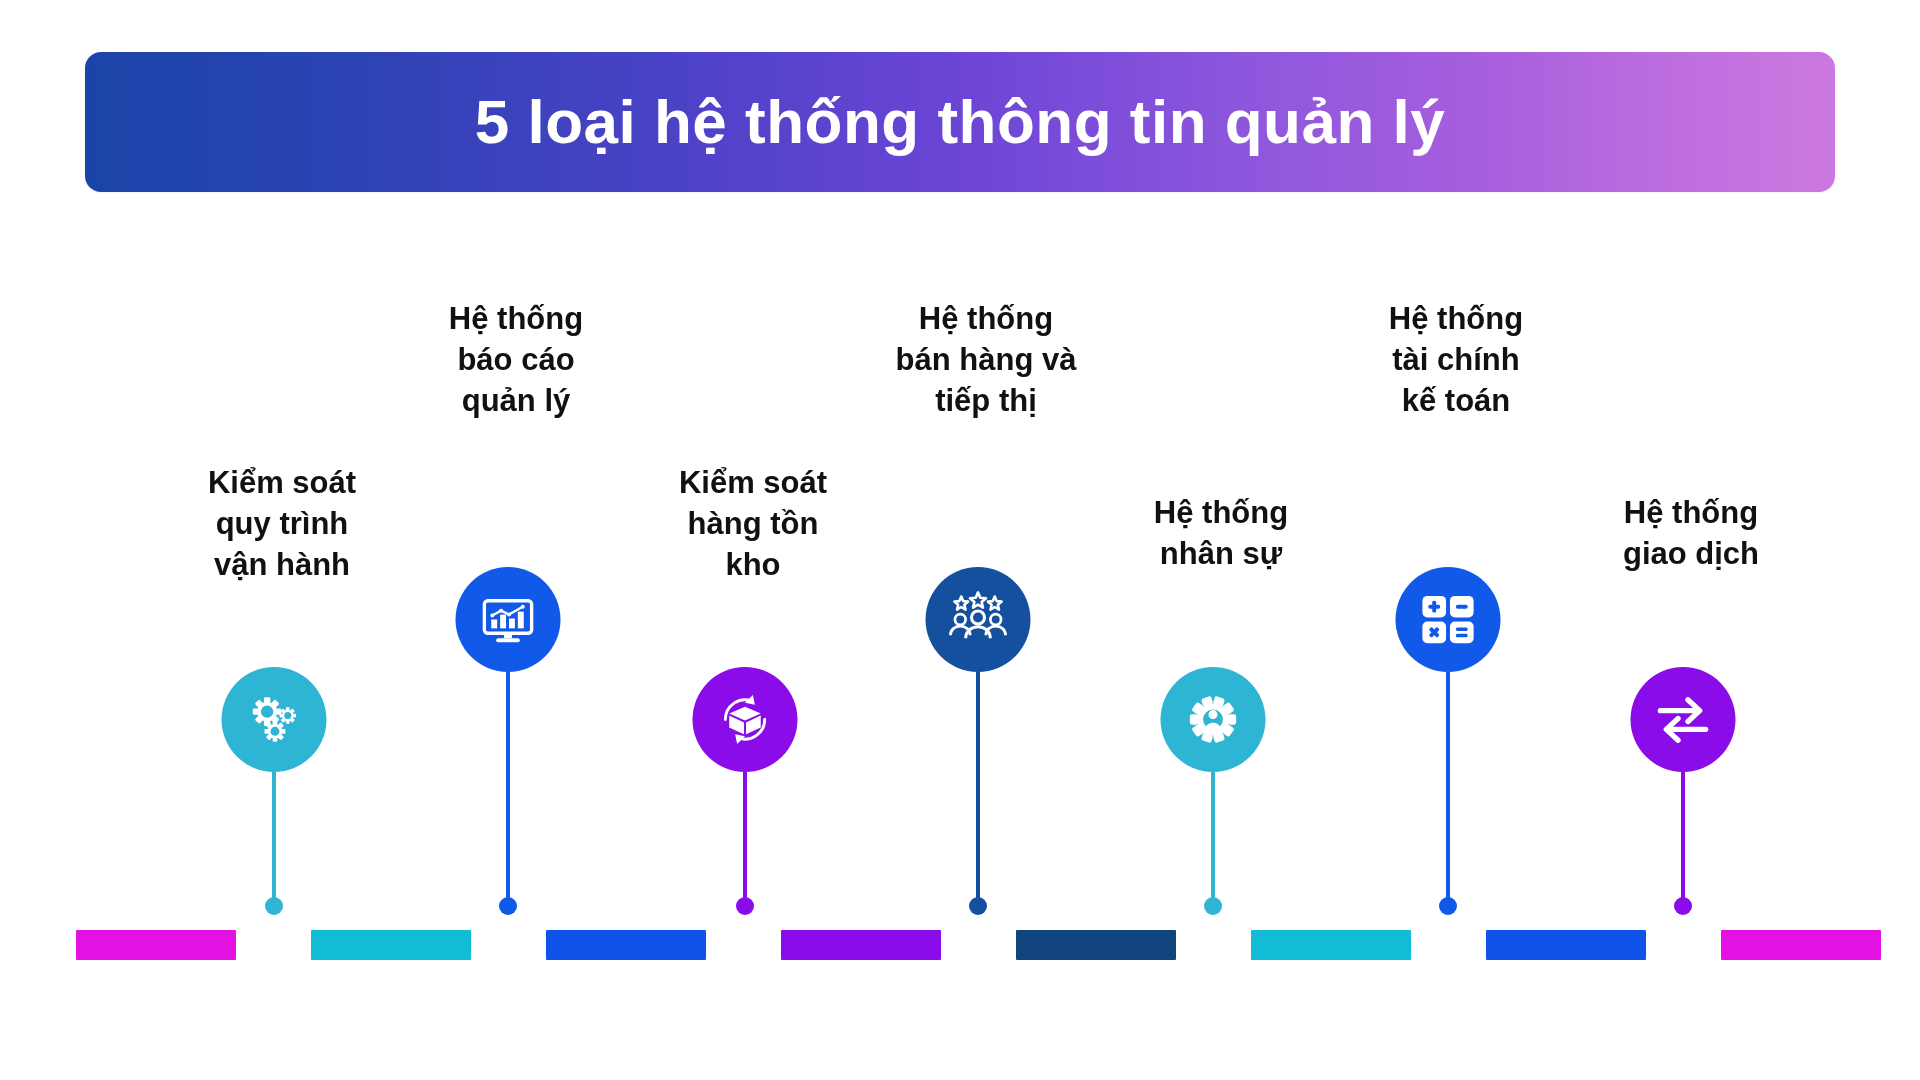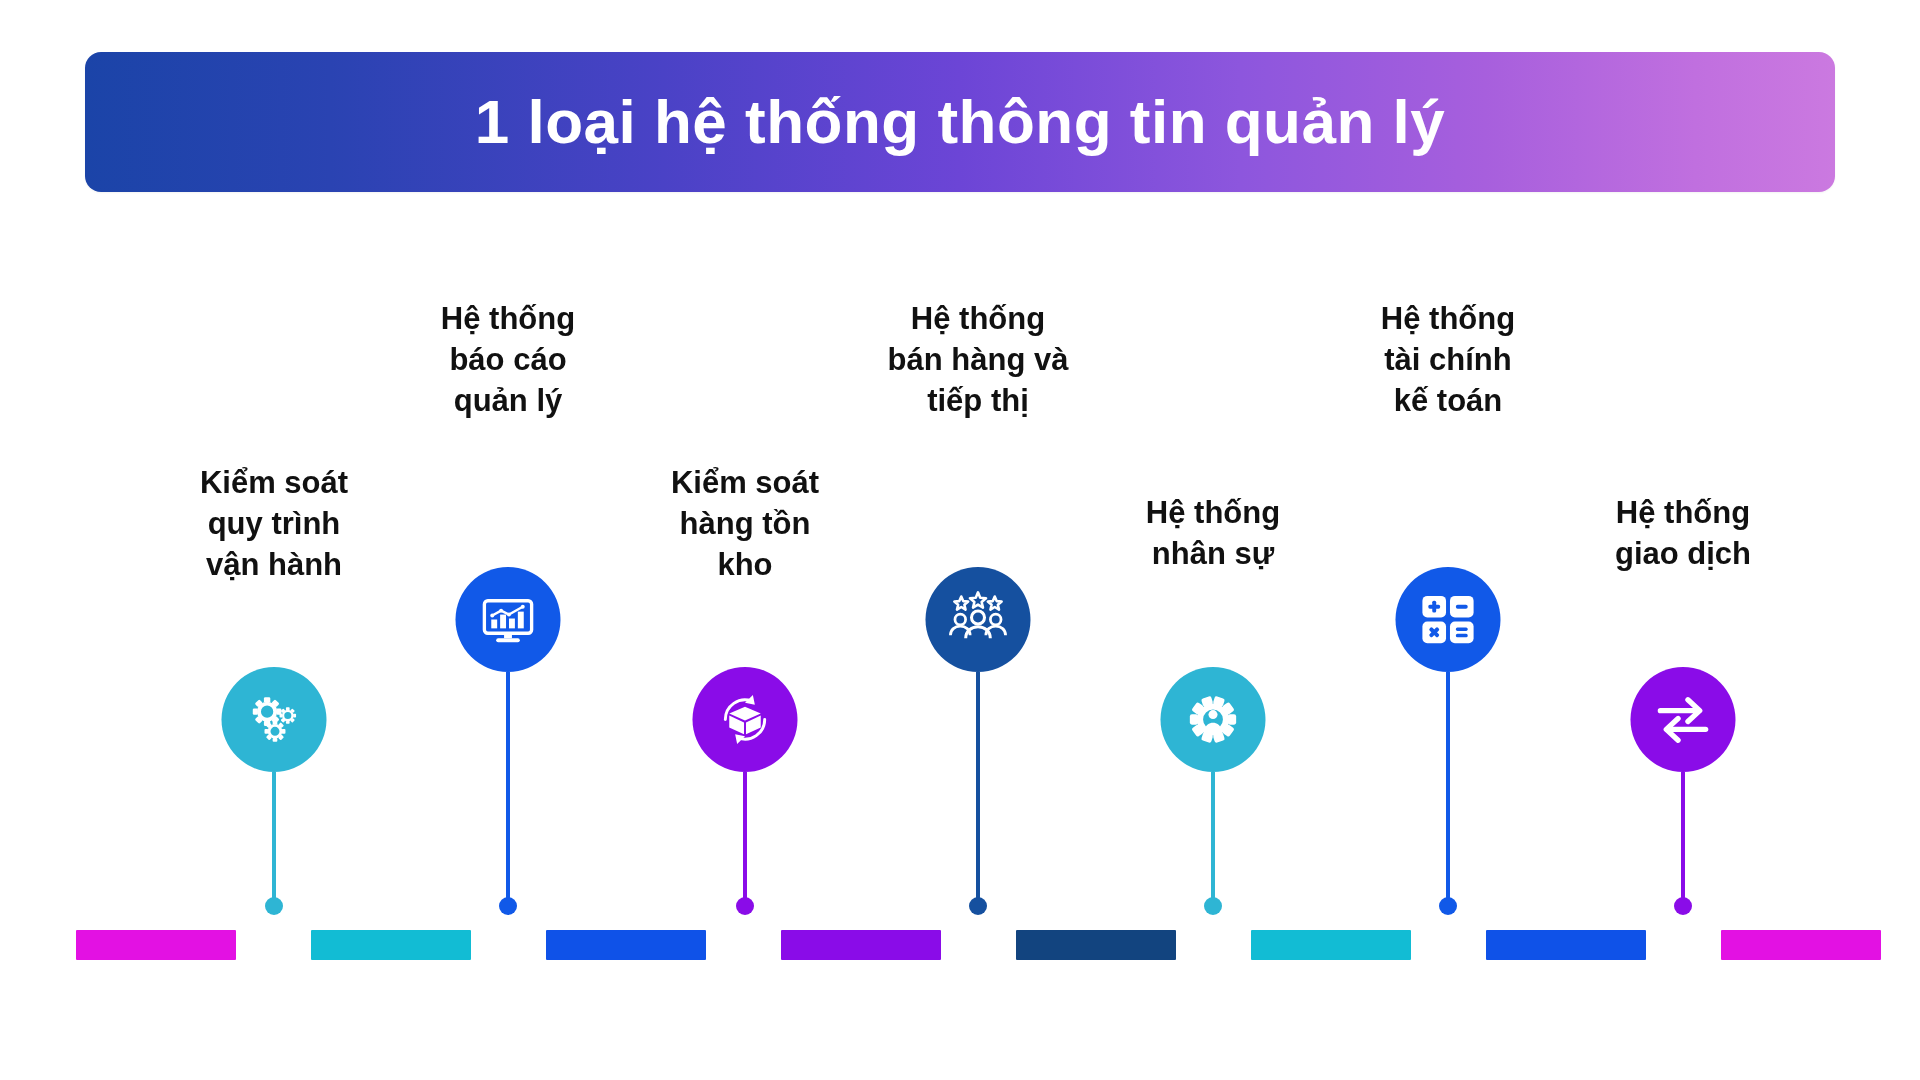--- a/index.html
+++ b/index.html
@@ -67,21 +67,21 @@
   .node-label {
     position: absolute;
     transform: translateX(-50%);
     text-align: center;
     color: #111111;
     font-size: 31px;
     font-weight: 700;
     line-height: 1.33;
     white-space: pre-line;
     width: 300px;
-    left: 0;
+    left: 8px;
   }
   .node-circle {
     position: absolute;
     transform: translate(-50%, 0);
     border-radius: 50%;
     display: flex;
     align-items: center;
     justify-content: center;
     left: 0;
   }
@@ -100,21 +100,21 @@
     left: 0;
   }
   .node-icon { display: block; }
 </style>
 </head>
 <body>
 
 <div id="canvas">
 
   <div id="title-banner">
-    <div id="title-text">1 loại hệ thống thông tin quản lý</div>
+    <div id="title-text">5 loại hệ thống thông tin quản lý</div>
   </div>
 
   <div id="nodes-layer">
       <div class="node" style="left: 274px;">
         <div class="node-label" style="top: 462px;">Kiểm soát
 quy trình
 vận hành</div>
         <div class="node-stem" style="top: 772px; height: 132px; background: rgb(46, 181, 212);"></div>
         <div class="node-circle" style="top: 667px; width: 105px; height: 105px; background: rgb(46, 181, 212); color: rgb(46, 181, 212);">
           <svg class="node-icon" width="63" height="63" viewBox="0 0 64 64" fill="none">

